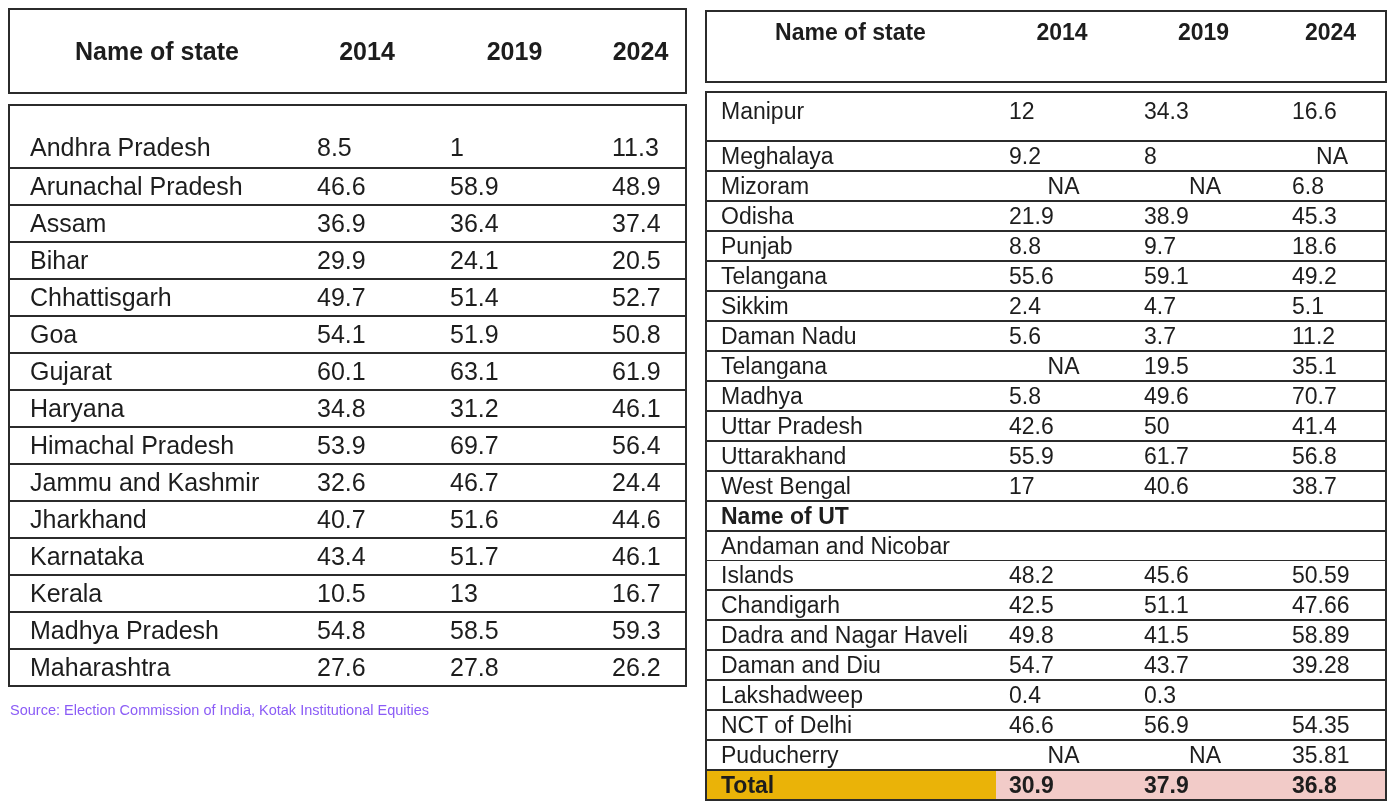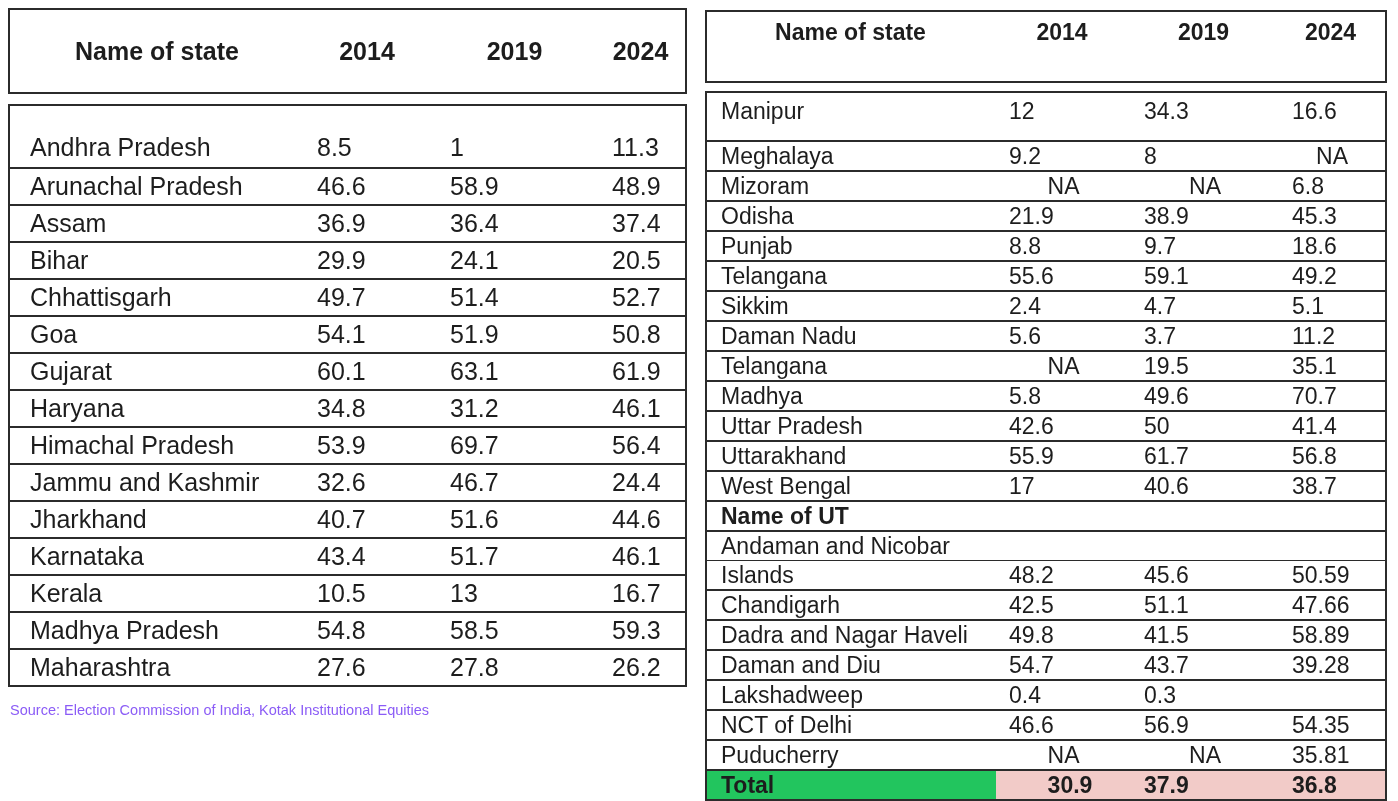--- a/index.html
+++ b/index.html
@@ -357,22 +357,22 @@
             <td>56.9</td>
             <td>54.35</td>
           </tr>
           <tr>
             <td>Puducherry</td>
             <td class="na">NA</td>
             <td class="na">NA</td>
             <td>35.81</td>
           </tr>
           <tr class="total">
-            <td style="background: #22c55e; margin-left: 32px;">Total</td>
-            <td style="background: rgb(242, 203, 200); text-align: center;">30.9</td>
+            <td style="background: #eab308; margin-left: 32px;">Total</td>
+            <td style="background: rgb(242, 203, 200);">30.9</td>
             <td style="background: rgb(242, 203, 200);">37.9</td>
             <td style="background: rgb(242, 203, 200);">36.8</td>
           </tr>
         </tbody>
     </table>
   </div>
 
 </div>
 
 </body></html>

